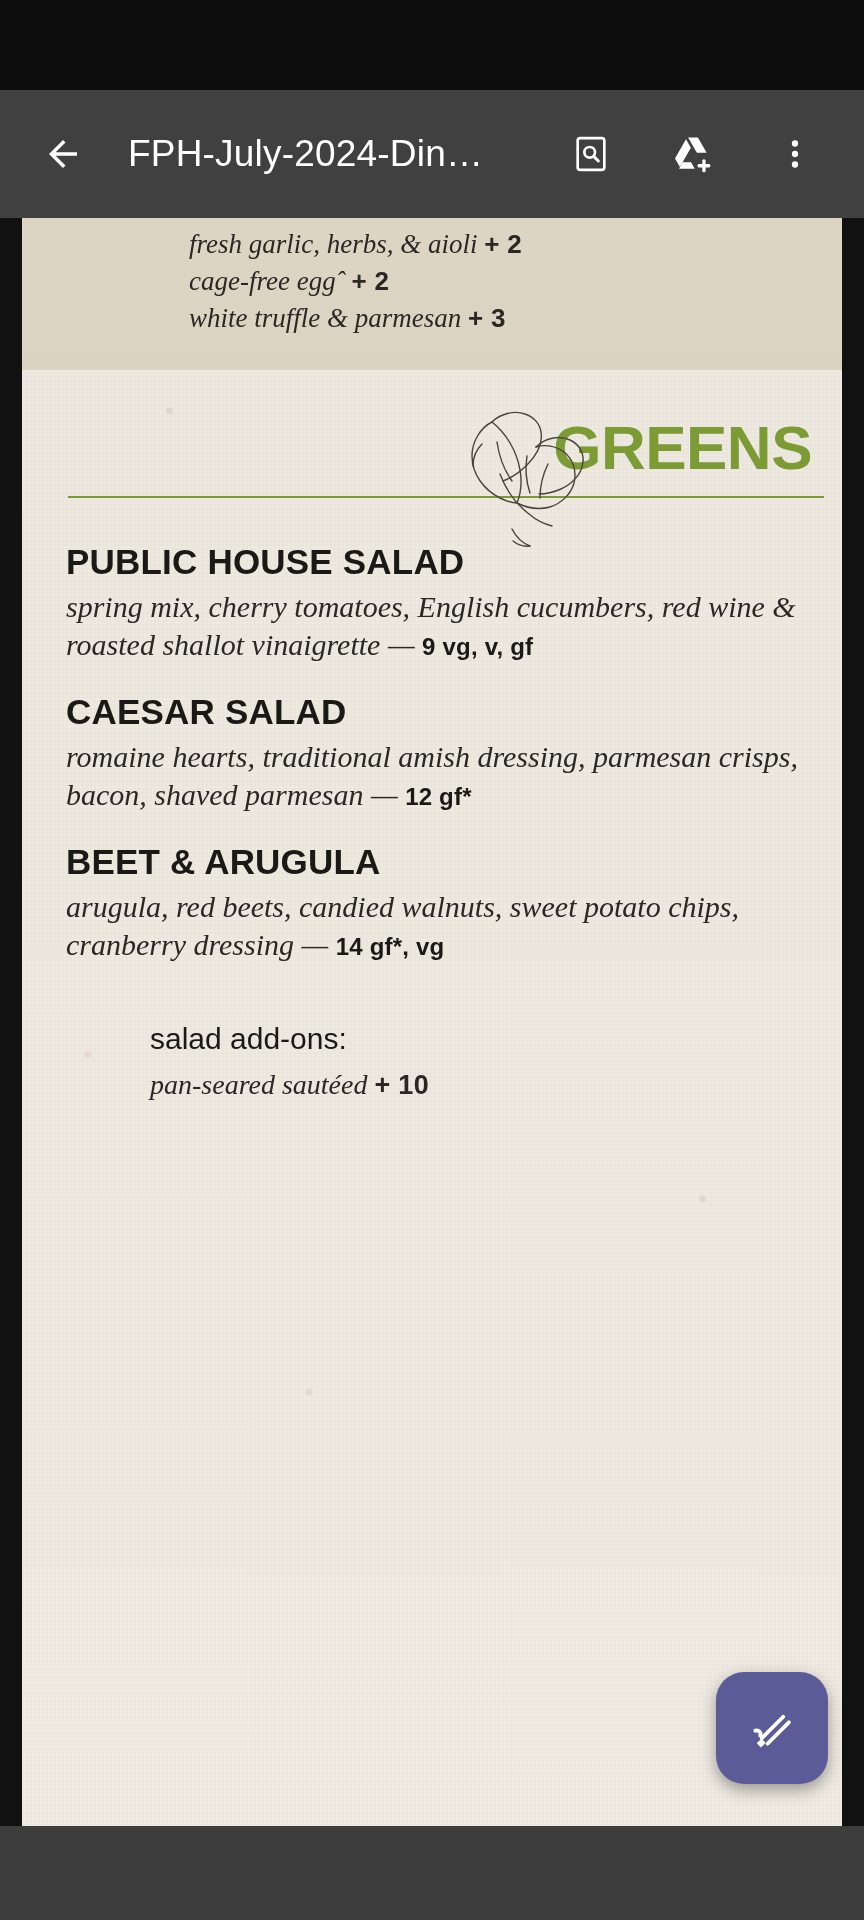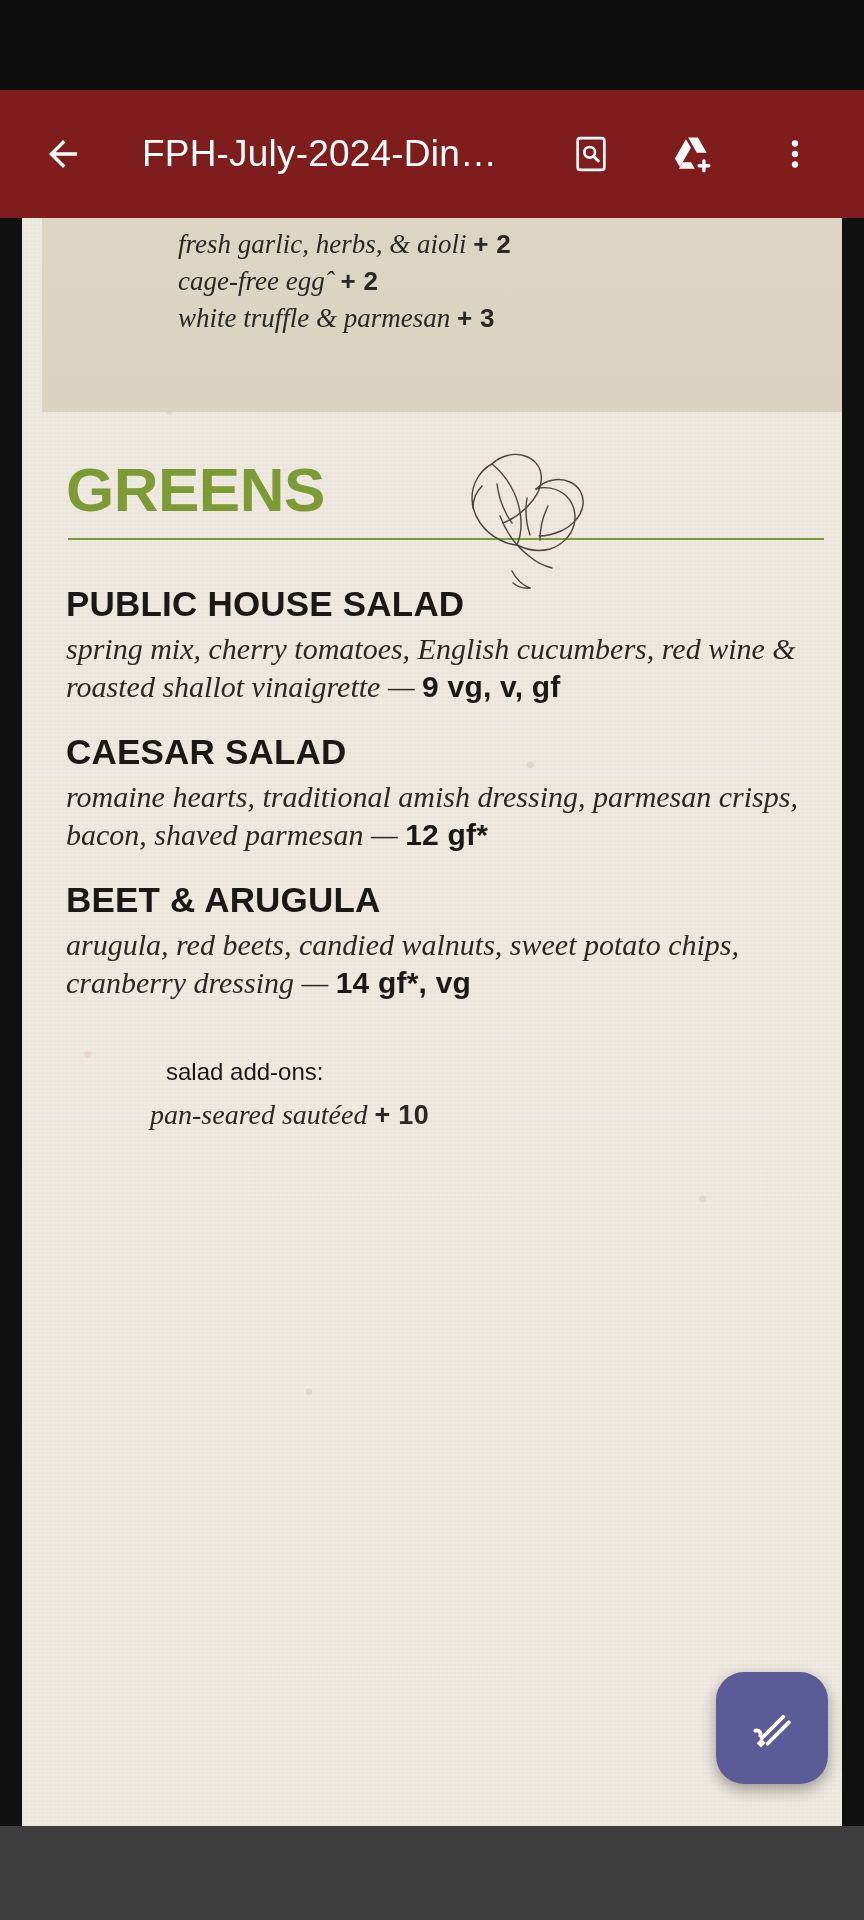--- a/index.html
+++ b/index.html
@@ -23,26 +23,26 @@
 
   
   .status-bar {
     height: 90px;
     background: #0d0d0d;
   }
 
   
   .app-bar {
     height: 128px;
-    background: #7f1d1d;
+    background: #404040;
     display: flex;
     align-items: center;
     padding: 0 26px;
     box-sizing: border-box;
-    gap: 16px;
+    gap: 2px;
   }
   .app-bar .icon-btn {
     width: 74px;
     height: 74px;
     display: flex;
     align-items: center;
     justify-content: center;
     flex: 0 0 auto;
     cursor: pointer;
   }
@@ -96,25 +96,24 @@
     inset: 0;
     background-image:
       repeating-linear-gradient(0deg, rgba(0,0,0,0.012) 0 2px, rgba(255,255,255,0.012) 2px 4px),
       repeating-linear-gradient(90deg, rgba(0,0,0,0.012) 0 2px, rgba(255,255,255,0.010) 2px 4px);
     pointer-events: none;
   }
 
   
   .top-band {
     position: relative;
-    height: 194px;
+    height: 152px;
     background: linear-gradient(180deg, #ddd5c4 0%, #dcd4c3 70%, #dbd3c2 100%);
-    padding: 0 0 0 18px;
+    padding: 0 0 0 49px;
     box-sizing: border-box;
-    margin-left: 20px;
   }
   .top-band .addon-lines {
     padding-top: 8px;
     padding-left: 118px;
   }
   .italic-line {
     font-family: "Liberation Serif", serif;
     font-style: italic;
     font-size: 27px;
     color: #2a2724;
@@ -141,20 +140,21 @@
     height: 104px;
   }
   .section-title {
     font-family: "Liberation Sans", sans-serif;
     font-weight: 700;
     font-size: 62px;
     letter-spacing: -0.5px;
     color: #7d9b35;
     line-height: 72px;
     margin: 0;
+    text-align: right;
   }
   .section-rule {
     position: absolute;
     left: 2px;
     right: -12px;
     top: 84px;
     height: 2px;
     background: #7d9b35;
   }
   .leaf-art {
@@ -182,35 +182,35 @@
     font-style: italic;
     font-size: 30px;
     line-height: 38px;
     color: #2b2824;
     margin: 0;
   }
   .item-desc .price {
     font-family: "Liberation Sans", sans-serif;
     font-style: normal;
     font-weight: 700;
-    font-size: 30px;
+    font-size: 24px;
     letter-spacing: 0.2px;
     color: #1b1916;
   }
 
   
   .addon-block {
     margin-top: 56px;
     padding-left: 84px;
   }
   .addon-title {
     font-family: "Liberation Sans", sans-serif;
-    font-size: 24px;
+    font-size: 30px;
     color: #1b1916;
-    margin: 0 0 10px 16px;
+    margin: 0 0 10px 0;
     font-weight: 400;
   }
   .addon-block .italic-line {
     font-size: 28px;
     line-height: 38px;
   }
   .addon-block .italic-line .price { font-size: 27px; }
 
   
   .fab {

